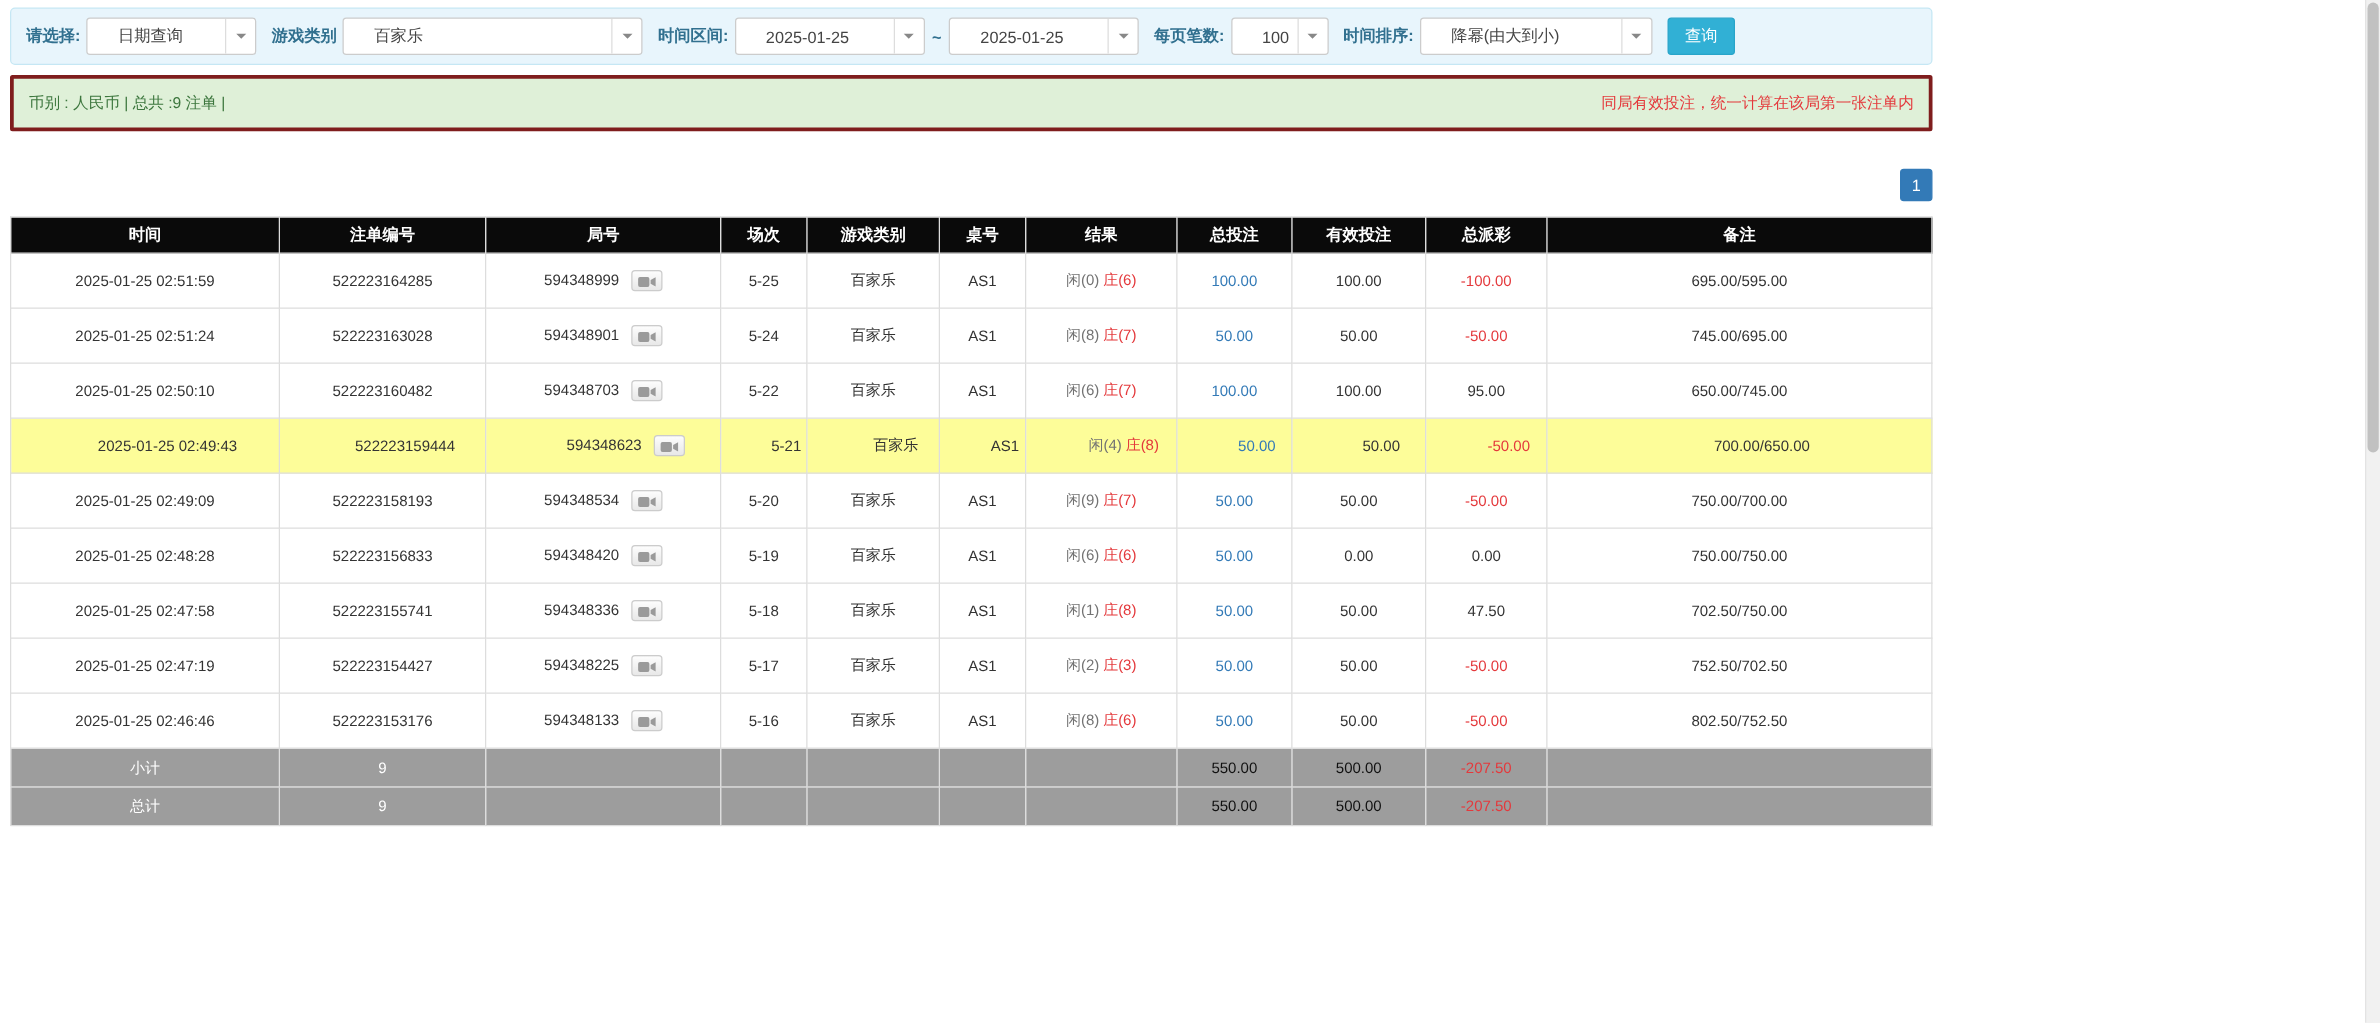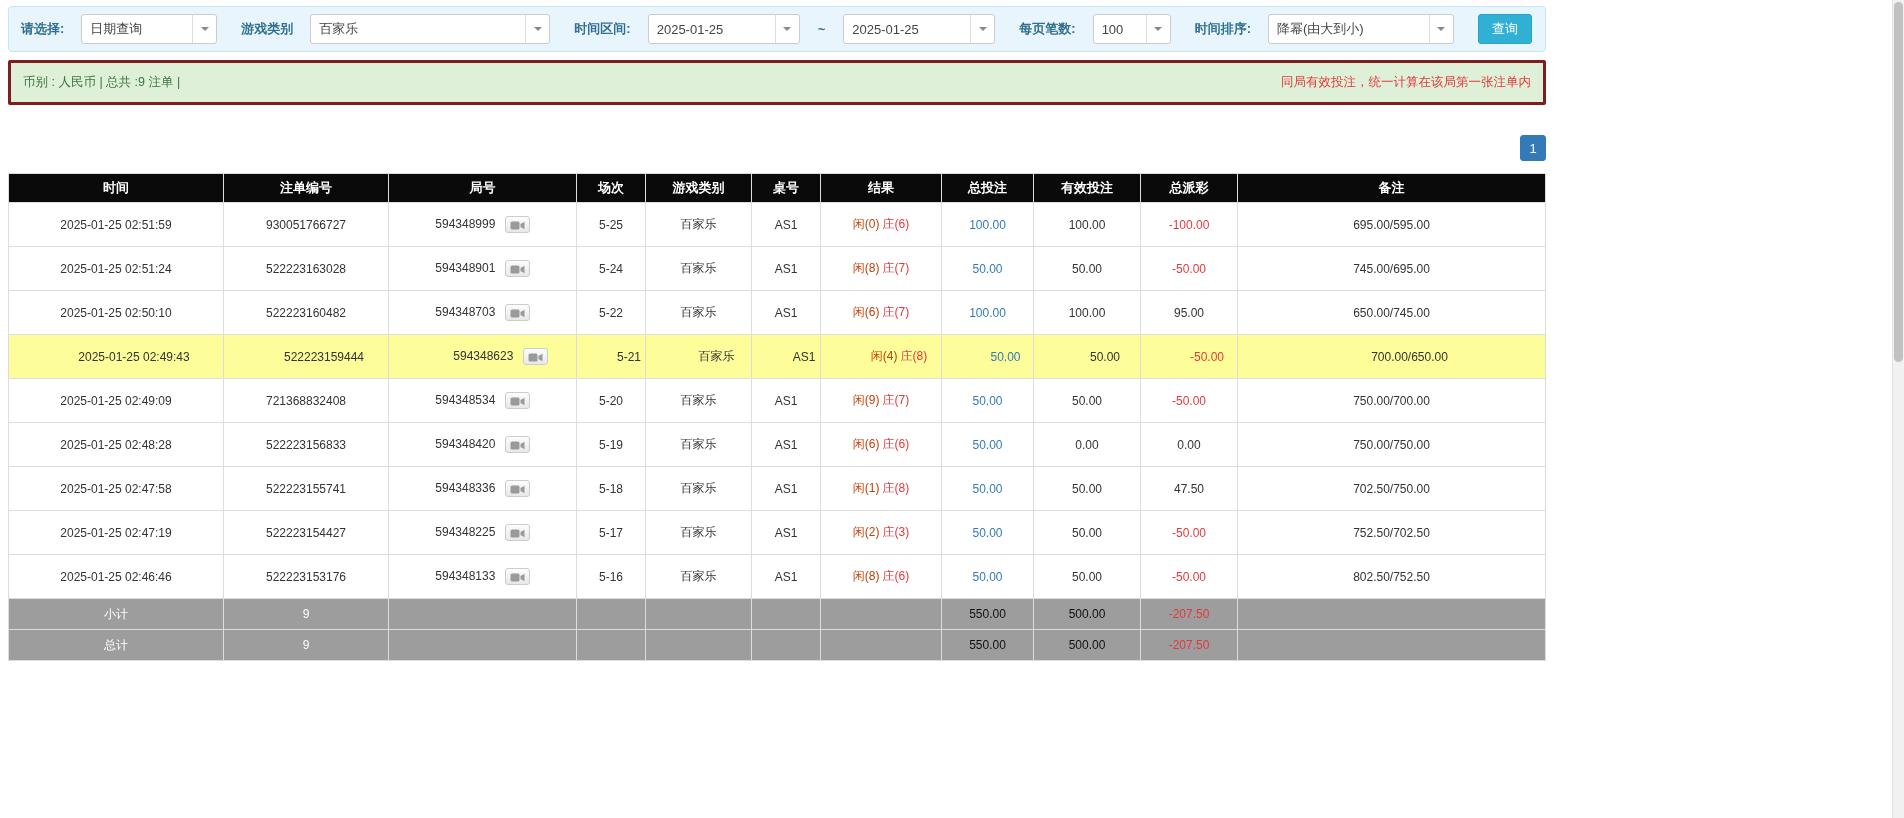--- a/index.html
+++ b/index.html
@@ -12,30 +12,29 @@
   .page { width: 1538px; margin: 6px 0 0 8px; }
 
   
   .filter-bar {
     display: flex; align-items: center;
     background: #e8f5fc;
     border: 1px solid #c5e7f4;
     border-radius: 4px;
     padding: 8px 10px;
     height: 46px;
-    gap: 12px;
   }
   .lbl { font-weight: bold; color: #31708f; font-size: 13px; margin: 0 5px 0 12px; white-space: nowrap; }
   .lbl.first { margin-left: 2px; }
   .combo {
     display: flex; align-items: center; justify-content: space-between;
     background: #fff; border: 1px solid #ccc; border-radius: 3px;
     height: 30px; overflow: hidden; cursor: pointer;
   }
-  .combo-value { padding: 0 8px; color: #444; white-space: nowrap; overflow: hidden; }
+  .combo-value { padding: 0 24px; color: #444; white-space: nowrap; overflow: hidden; }
   .combo-caret {
     width: 24px; height: 100%; border-left: 1px solid #ddd;
     display: flex; align-items: center; justify-content: center; flex: 0 0 24px;
   }
   .combo-caret::after {
     content: ""; border: 4px solid transparent; border-top-color: #888; margin-top: 4px;
   }
   .tilde { font-weight: bold; color: #31708f; margin: 0 6px; }
   .btn-search {
     margin-left: 12px;
@@ -65,21 +64,21 @@
   
   table { width: 100%; border-collapse: collapse; table-layout: fixed; }
   th, td { border: 1px solid #ddd; text-align: center; }
   thead th {
     background: #0a0a0a; color: #fff; font-size: 13px; font-weight: bold;
     height: 29px; border-color: #dddddd;
   }
   tbody td { height: 44px; font-size: 12px; color: #333; background: #fff; }
   tr.hl td { background: #fdfd99; padding-left: 36px; }
   .blue span { color: #337ab7; cursor: pointer; }
-  .player { color: #c2410c; margin-right: 3px; }
+  .player { color: #737373; margin-right: 3px; }
   .banker { color: #e4393c; text-align: right; }
   .neg { color: #e4393c; }
   .icon-btn {
     display: inline-block; vertical-align: middle; margin-left: 6px;
     border: 1px solid #ccc; border-radius: 3px; padding: 3px 4px 1px 4px;
     background: linear-gradient(#fdfdfd, #e8e8e8); cursor: pointer; line-height: 0;
   }
   tr.foot td { background: #9d9d9d; height: 31px; font-size: 12px; }
   .ft-label { color: #fff; margin-top: 15px; }
   .ft-num { color: #111; }
@@ -173,21 +172,21 @@
         <th>结果</th>
         <th>总投注</th>
         <th>有效投注</th>
         <th>总派彩</th>
         <th>备注</th>
       </tr>
     </thead>
     <tbody>
   <tr>
     <td>2025-01-25 02:51:59</td>
-    <td>930051766727</td>
+    <td>522223164285</td>
     <td>
       <span>594348999</span>
       <span class="icon-btn">
         <svg width="15" height="11" viewBox="0 0 15 11">
           <rect x="0.5" y="1.5" width="9" height="8" rx="1.5" fill="#9a9a9a"></rect>
           <path d="M10.5 4 L14.5 1.8 L14.5 9.2 L10.5 7 Z" fill="#9a9a9a"></path>
         </svg>
       </span>
     </td>
     <td>5-25</td>
@@ -277,21 +276,21 @@
     <td class="blue">
       <span>50.00</span>
     </td>
     <td>50.00</td>
     <td class="neg">-50.00</td>
     <td>700.00/650.00</td>
   </tr>
 
   <tr>
     <td>2025-01-25 02:49:09</td>
-    <td>721368832408</td>
+    <td>522223158193</td>
     <td>
       <span>594348534</span>
       <span class="icon-btn">
         <svg width="15" height="11" viewBox="0 0 15 11">
           <rect x="0.5" y="1.5" width="9" height="8" rx="1.5" fill="#9a9a9a"></rect>
           <path d="M10.5 4 L14.5 1.8 L14.5 9.2 L10.5 7 Z" fill="#9a9a9a"></path>
         </svg>
       </span>
     </td>
     <td>5-20</td>

